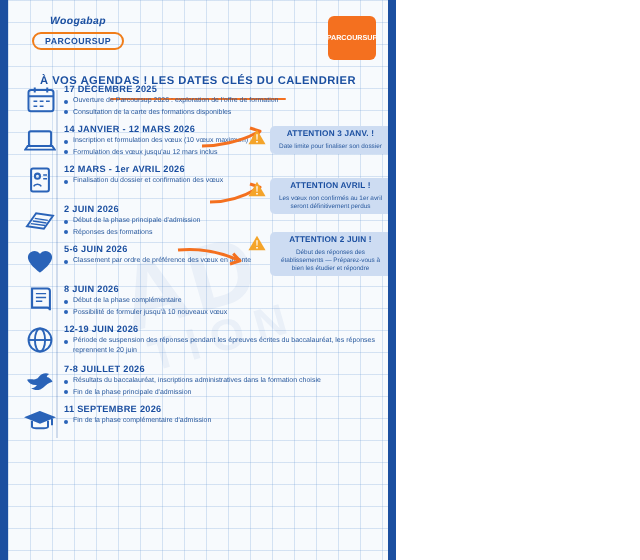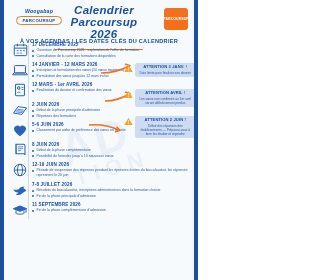--- a/index.html
+++ b/index.html
@@ -131,24 +131,20 @@
 <body>
 
 <div class="poster">
   <div class="grid"></div>
   <div class="watermark">AD<small>TION</small></div>
 
   <div class="header">
     <div class="logo">
       <div class="logo-word">Woogabap</div>
       <div class="logo-pill">PARCOURSUP</div>
-    </div>
-    <div class="title">
-      <div class="title-l1">Calendrier</div>
-      <div class="title-l2">Parcoursup  2026</div>
     </div>
     <div class="badge">PARCOURSUP</div>
   </div>
 
   <div class="subtitle-wrap">
     <span class="subtitle">À VOS AGENDAS ! LES DATES CLÉS DU CALENDRIER</span>
     <span class="subtitle-rule"></span>
   </div>
 
   <div class="timeline">

